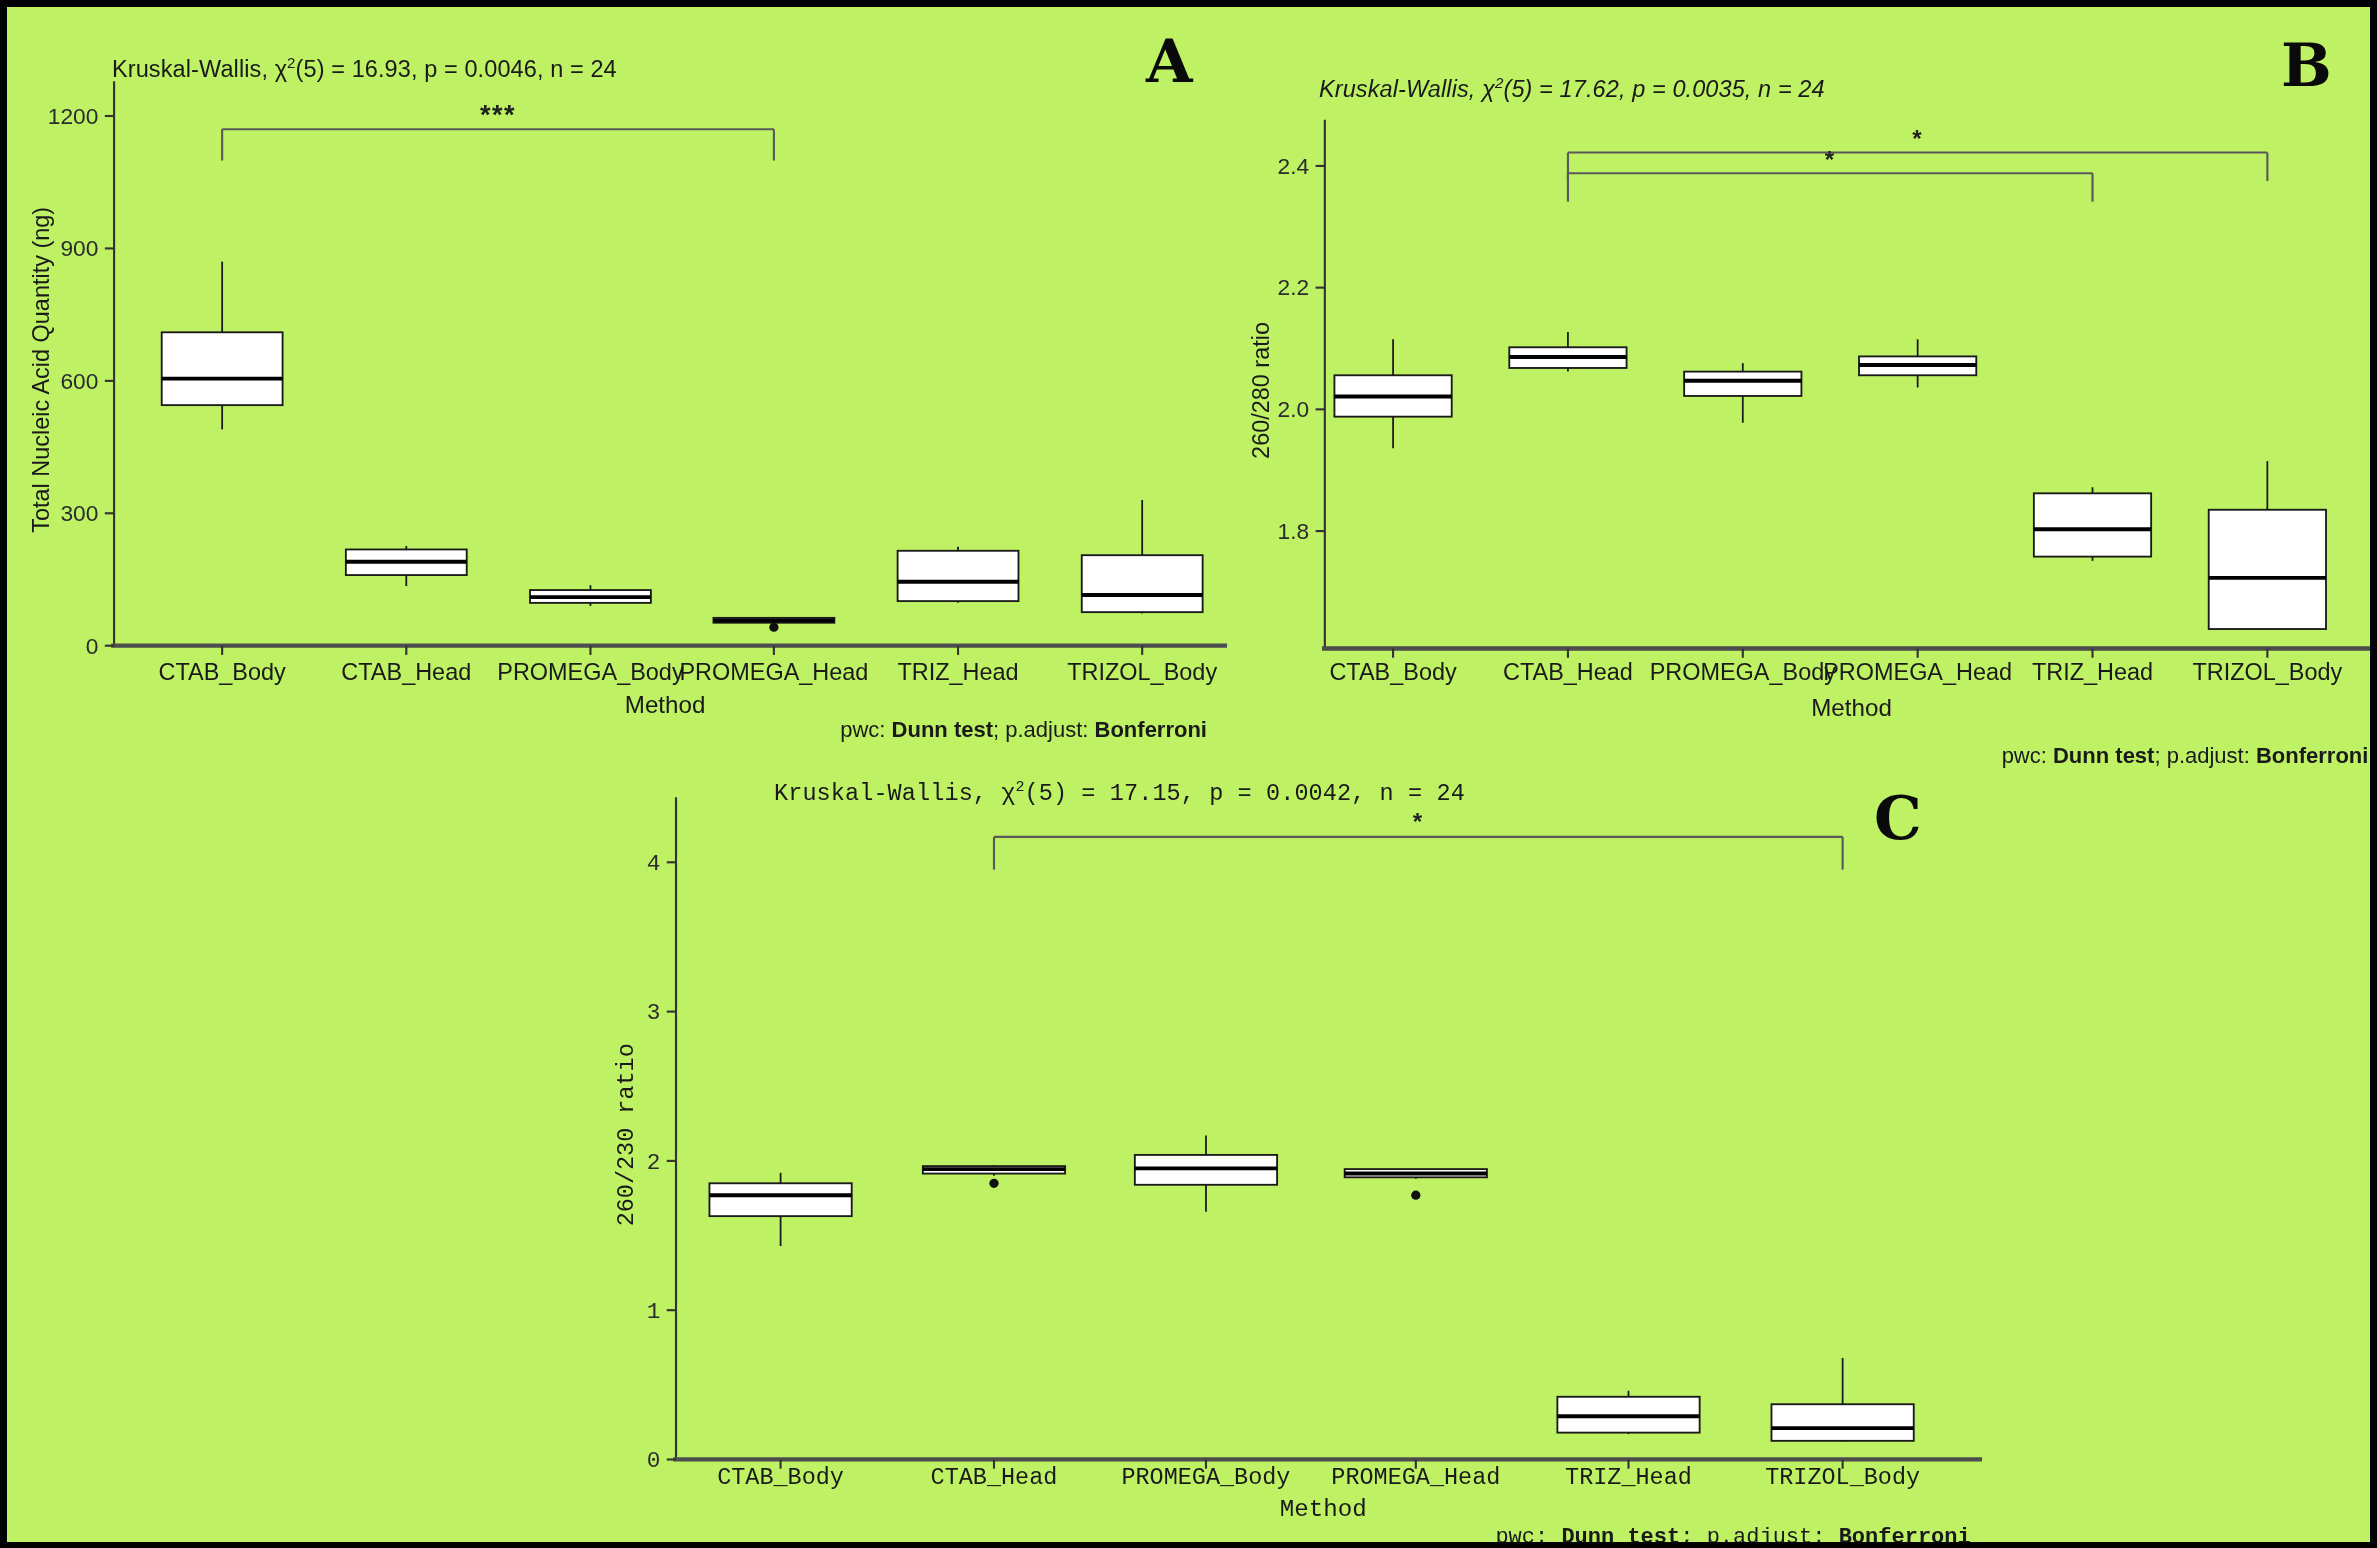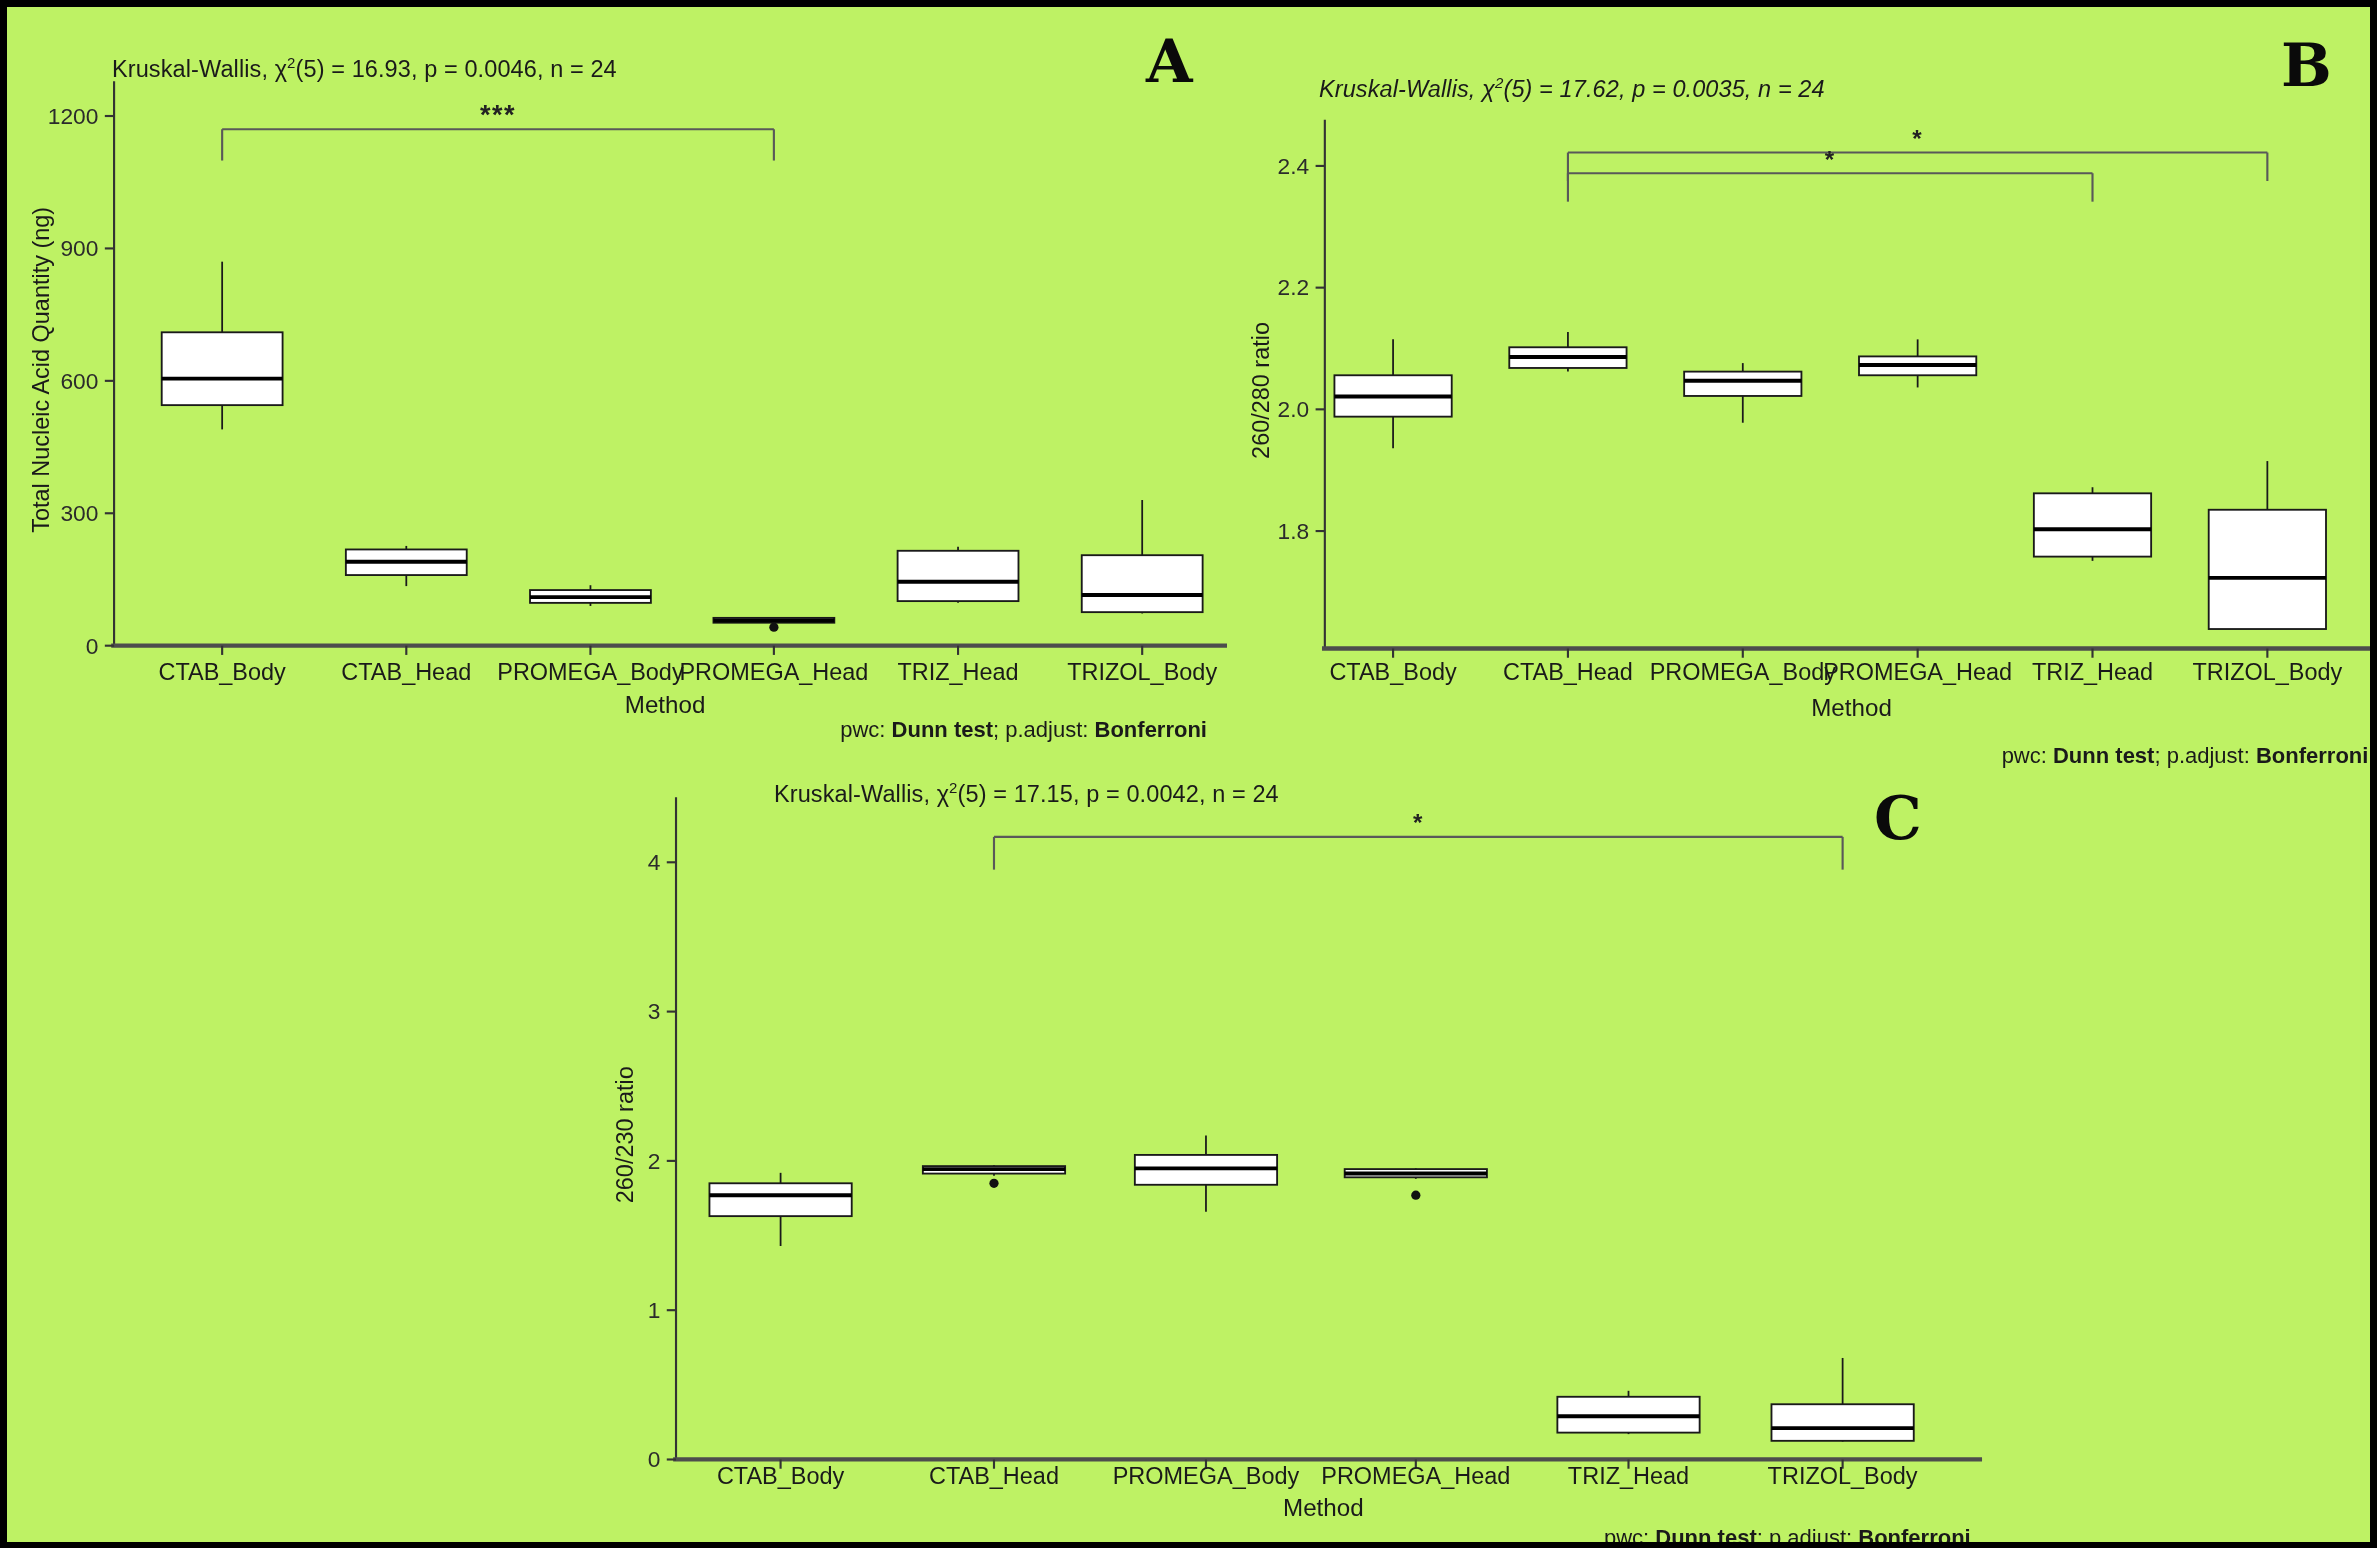--- a/index.html
+++ b/index.html
@@ -8,21 +8,21 @@
     width:2377px;height:1549px;
     background:#ffffff;
     border:7.1px solid #000;
     box-sizing:border-box;
     overflow:hidden;
     font-family:"Liberation Sans", sans-serif;
   }
   .panel{position:absolute;}
   #panel-a{left:18px;top:12.8px;width:1202px;height:743px;}
   #panel-b{left:1241px;top:15.6px;width:1136px;height:757px;}
-  #panel-c{left:605px;top:741px;width:1380px;height:797px;}
+  #panel-c{left:605px;top:741px;width:1380px;height:797px;font-family:Liberation Mono, monospace;}
   .panel svg{position:absolute;left:0;top:0;}
   .panel-title{
     position:absolute;
     font-size:23.5px;color:#1a1a1a;letter-spacing:0.1px;
     white-space:nowrap;z-index:3;
   }
   .panel-title sup{font-size:15px;}
   #panel-a .panel-title{left:87px;top:34px;}
   #panel-b .panel-title{left:71px;top:51px;font-style:italic;}
   #panel-c .panel-title{left:162px;top:31px;}

